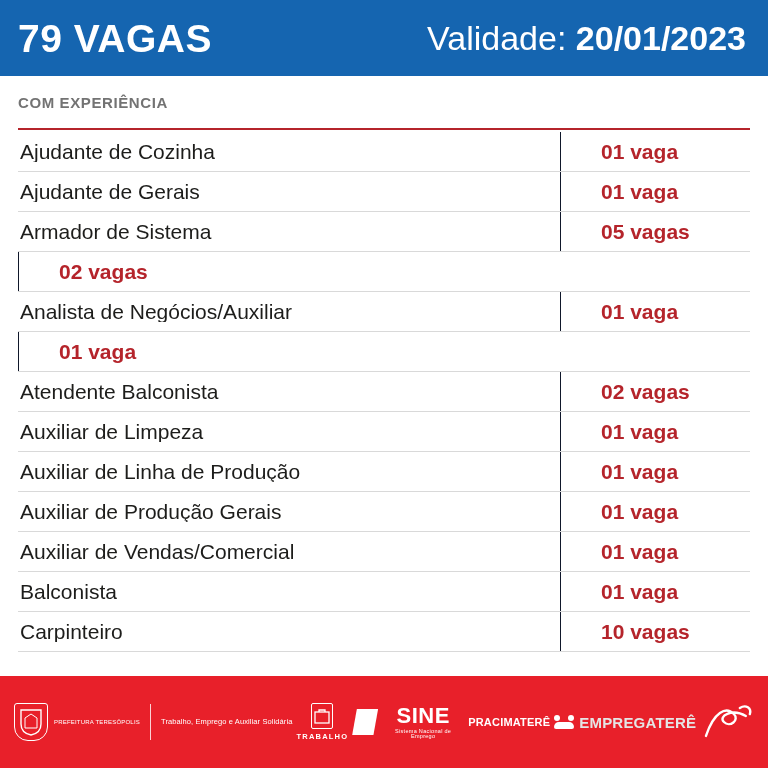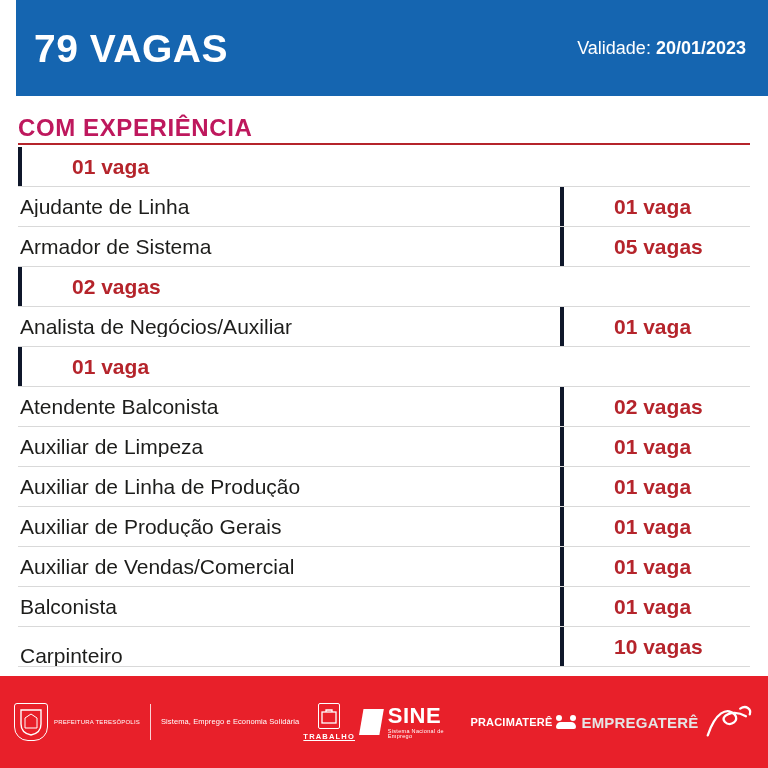--- a/index.html
+++ b/index.html
@@ -14,98 +14,97 @@
     width: 768px; height: 768px;
     position: relative;
     display: flex;
     flex-direction: column;
     background: #ffffff;
   }
 
   
   .header {
     background: #1565b0;
-    height: 96px;
+    height: 76px;
     display: flex;
     align-items: center;
     justify-content: space-between;
     padding: 0 22px 0 18px;
     flex: 0 0 auto;
-    margin-left: 16px;
   }
   .header-title {
     color: #ffffff;
     font-size: 39px;
     font-weight: bold;
     letter-spacing: 0.5px;
     line-height: 1;
   }
   .header-validity {
     color: #ffffff;
-    font-size: 18px;
+    font-size: 34px;
     font-weight: normal;
     line-height: 1;
     white-space: nowrap;
   }
   .header-validity .date {
     font-weight: bold;
   }
 
   
   .section {
     padding: 18px 18px 0 18px;
     flex: 1 1 auto;
     display: flex;
     flex-direction: column;
     min-height: 0;
   }
   .section-title {
-    color: #be185d;
-    font-size: 24px;
+    color: #737373;
+    font-size: 15px;
     font-weight: bold;
     letter-spacing: 0.6px;
-    padding-bottom: 1px;
+    padding-bottom: 17px;
   }
   .section-rule {
     height: 2px;
     background: #b5242b;
     width: 100%;
     margin-bottom: 2px;
   }
 
   
   .rows {
     width: 100%;
   }
   .row {
     display: flex;
     align-items: center;
     border-bottom: 1px solid #d9d9d9;
     height: 40px;
   }
-  .row:last-child { border-bottom: 1px solid #d9d9d9; align-items: flex-end; }
+  .row:last-child { border-bottom: 1px solid #d9d9d9; }
   .role {
     flex: 1 1 auto;
     color: #1d1d1b;
     font-size: 21px;
     line-height: 1;
     padding-left: 2px;
     white-space: nowrap;
     overflow: hidden;
     text-overflow: ellipsis;
   }
   .count {
     flex: 0 0 190px;
     color: #b5242b;
     font-size: 21px;
     font-weight: bold;
     line-height: 1;
     text-align: left;
-    padding-left: 50px;
-    border-left: 4px solid #0f172a;
+    padding-left: 40px;
+    border-left: 1px solid #0f172a;
     align-self: stretch;
     display: flex;
     align-items: center;
   }
 
   
   .footer {
     background: #e8202a;
     height: 92px;
     flex: 0 0 auto;
@@ -148,29 +147,29 @@
     display: block;
     font-size: 7.5px;
     line-height: 1.25;
     color: #ffffff;
     letter-spacing: .1px;
   }
   .logo-mini-col {
     display: flex; flex-direction: column; align-items: center; gap: 3px;
   }
   .logo-mini-col .sub {
-    font-size: 7.5px; font-weight: bold; letter-spacing: 1.2px; color: #fff; text-decoration: underline;
+    font-size: 7.5px; font-weight: bold; letter-spacing: 1.2px; color: #fff;
   }
   .mark-square {
     width: 22px; height: 26px; border: 1.5px solid #fff; border-radius: 2px;
     display:flex;align-items:center;justify-content:center;
     font-size: 7px; color:#fff;
   }
   .sine {
-    display: flex; align-items: center; gap: 4px;
+    display: flex; align-items: center; gap: 4px; text-align: center;
   }
   .sine-glyph {
     width: 26px; height: 26px;
     background: #ffffff;
     clip-path: polygon(18% 0, 100% 0, 82% 100%, 0 100%);
   }
   .sine-text {
     display: flex; flex-direction: column; line-height: 1;
   }
   .sine-text b { color: #fff; font-size: 22px; letter-spacing: .5px; }
@@ -208,24 +207,25 @@
       <span class="date">20/01/2023</span>
     </div>
   </div>
 
   <div class="section">
     <div class="section-title">COM EXPERIÊNCIA</div>
     <div class="section-rule"></div>
 
     <div class="rows">
       <div class="row">
-        <div class="count">01 vaga</div>
-      </div>
-      <div class="row">
-        <div class="role">Ajudante de Linha</div>
+        <div class="role">Ajudante de Cozinha</div>
+        <div class="count">01 vaga</div>
+      </div>
+      <div class="row">
+        <div class="role">Ajudante de Gerais</div>
         <div class="count">01 vaga</div>
       </div>
       <div class="row">
         <div class="role">Armador de Sistema</div>
         <div class="count">05 vagas</div>
       </div>
       <div class="row">
         <div class="count">02 vagas</div>
       </div>
       <div class="row">
@@ -271,21 +271,21 @@
     <div class="logo">
       <div class="logo-crest">
         <svg width="24" height="28" viewBox="0 0 24 28">
           <path d="M2 2 H22 V16 Q22 25 12 27 Q2 25 2 16 Z" fill="none" stroke="#ffffff" stroke-width="1.4"></path>
           <path d="M6 10 L12 6 L18 10 V20 H6 Z" fill="none" stroke="#ffffff" stroke-width="1"></path>
         </svg>
       </div>
       <div class="crest-label">PREFEITURA TERESÓPOLIS</div>
       <div class="logo-sep"></div>
       <div class="logo-block">
-        <small>Sistema, Emprego e Economia Solidária</small>
+        <small>Trabalho, Emprego e Auxiliar Solidária</small>
       </div>
     </div>
 
     <div class="logo-mini-col">
       <div class="mark-square">
         <svg width="16" height="18" viewBox="0 0 16 18">
           <rect x="1" y="5" width="14" height="11" fill="none" stroke="#fff" stroke-width="1.3"></rect>
           <path d="M5 5 V3 H11 V5" fill="none" stroke="#fff" stroke-width="1.3"></path>
         </svg>
       </div>

